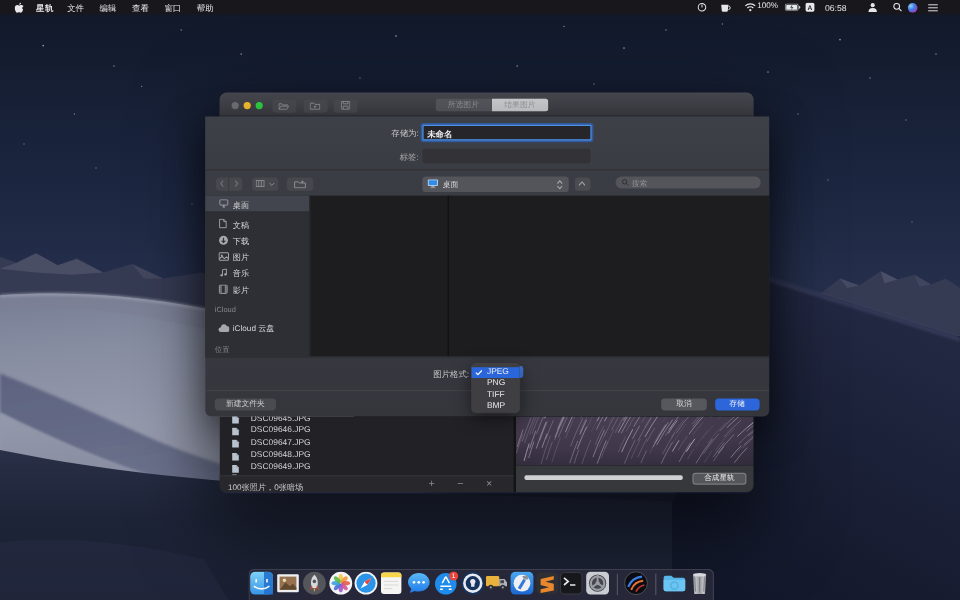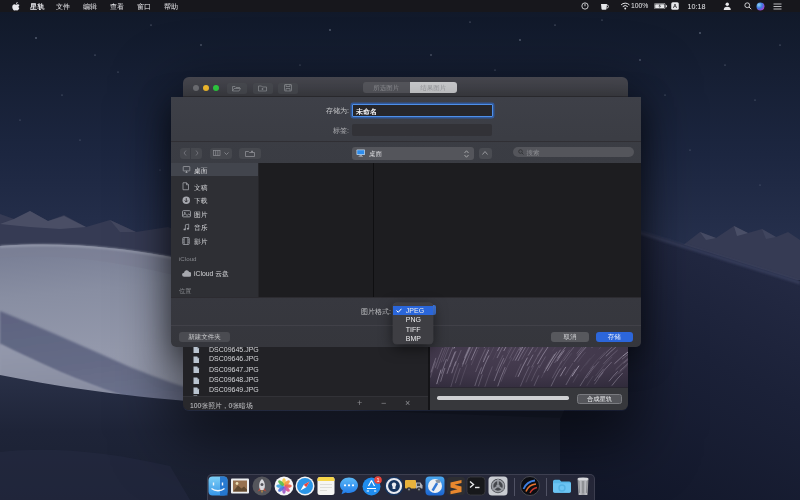--- a/index.html
+++ b/index.html
@@ -132,21 +132,21 @@
 <svg class="abs" style="left:653.5px;top:3.2px" width="13" height="6.2" viewBox="0 0 26 12.4">
       <rect x="0.7" y="0.7" width="21.6" height="11" rx="2.4" fill="none" stroke="#d9dadd" stroke-width="1.2"></rect>
       <rect x="2.3" y="2.3" width="18.4" height="7.8" rx="1.1" fill="#e6e7ea"></rect>
       <path d="M23.8,3.8 a2.2,2.2 0 0 1 0,4.8 Z" fill="#d9dadd"></path>
       <path d="M12.7,1.2 L8.8,6.9 L11.6,6.9 L10.5,11.2 L14.4,5.6 L11.7,5.6 Z" fill="#43444a"></path>
     </svg>
 <svg class="abs" style="left:671px;top:2.2px" width="8" height="8" viewBox="0 0 16 16">
       <rect x="0.5" y="0.5" width="15" height="15" rx="3" fill="#e6e7ea"></rect>
       <text x="8" y="12" font-size="11" font-family="Liberation Sans" font-weight="bold" fill="#1b1b1f" text-anchor="middle">A</text>
     </svg>
-<span class="abs" style="left:687.5px;top:2.1px;font-size:7.2px;color:#e6e7ea">10:18</span>
+<span class="abs" style="left:687.5px;top:2.1px;font-size:7.2px;color:#e6e7ea">06:58</span>
 <svg class="abs" style="left:723px;top:2.2px" width="8.5" height="8" viewBox="0 0 17 16">
       <circle cx="8.5" cy="4.6" r="3.4" fill="#e6e7ea"></circle>
       <path d="M1.5,16 a7,6.5 0 0 1 14,0 Z" fill="#e6e7ea"></path>
     </svg>
 <svg class="abs" style="left:744px;top:2.2px" width="8" height="8" viewBox="0 0 16 16">
       <circle cx="6.5" cy="6.5" r="4.8" fill="none" stroke="#e6e7ea" stroke-width="1.7"></circle>
       <path d="M10,10 L14.5,14.5" stroke="#e6e7ea" stroke-width="1.8"></path>
     </svg>
 <svg class="abs" style="left:755.5px;top:1.8px" width="9" height="9" viewBox="0 0 18 18">
       <defs>

